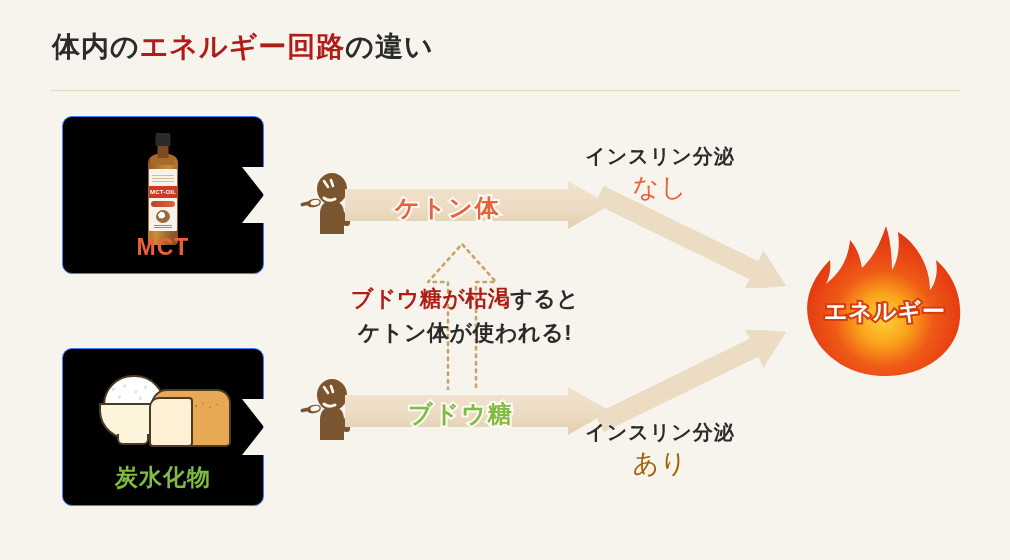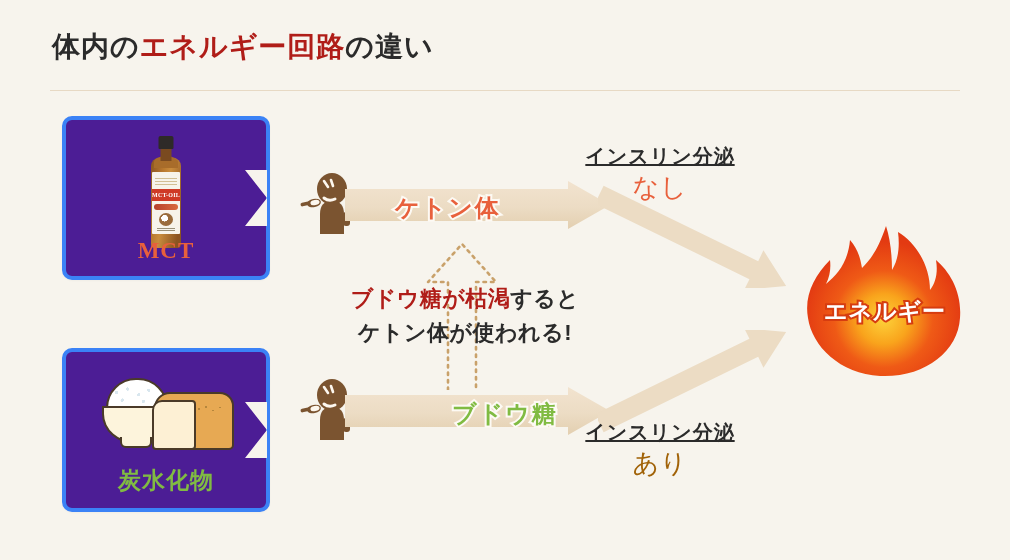--- a/index.html
+++ b/index.html
@@ -40,25 +40,24 @@
     top: 90px;
     width: 910px;
     height: 1px;
     background: #e7d9c4;
   }
 
   
   .card {
     position: absolute;
     width: 200px;
-    background: #4c1d95;
-    border: 4px solid #3b82f6;
+    background: #000000;
+    border: 1px solid #3b82f6;
     border-radius: 10px;
     box-shadow: 0 1px 2px rgba(0,0,0,0.03);
-    font-family: Liberation Serif, serif;
   }
   #card-mct  { left: 62px; top: 116px; height: 156px; }
   #card-carb { left: 62px; top: 348px; height: 156px; }
 
   .card-label {
     position: absolute;
     left: 0;
     right: 0;
     bottom: 12px;
     text-align: center;
@@ -218,21 +217,21 @@
   .flow-text {
     position: absolute;
     font-size: 24px;
     font-weight: bold;
     letter-spacing: 2px;
     -webkit-text-stroke: 4px #fdfaf4;
     paint-order: stroke fill;
     white-space: nowrap;
   }
   #flow-text-keto { left: 395px; top: 192px; color: #e8603c; }
-  #flow-text-gluc { left: 408px; top: 398px; color: #80bb42; margin-left: 44px; }
+  #flow-text-gluc { left: 408px; top: 398px; color: #80bb42; }
 
   
   .diag { position: absolute; }
   #diag-top { left: 598px; top: 178px; width: 225px; height: 110px; }
   #diag-bot { left: 598px; top: 330px; width: 225px; height: 110px; }
 
   
   #dotted-arrow { position: absolute; left: 420px; top: 238px; width: 84px; height: 152px; }
 
   
@@ -248,21 +247,20 @@
     color: #2b2b2b;
     letter-spacing: .5px;
   }
   .caption .accent { color: #b01d18; margin-top: 8px; }
 
   
   .insulin { position: absolute; text-align: center; width: 200px; }
   .insulin .head {
     font-size: 20px; font-weight: bold; color: #2b2b2b; letter-spacing: 1px;
     line-height: 28px;
-    text-decoration: underline;
   }
   .insulin .val {
     font-size: 26px; font-weight: normal; letter-spacing: 1px; line-height: 34px;
   }
   #insulin-top { left: 560px; top: 142px; }
   #insulin-bot { left: 560px; top: 418px; }
   .val-orange { color: #e8603c; }
   .val-green  { color: #a16207; }
 
   

